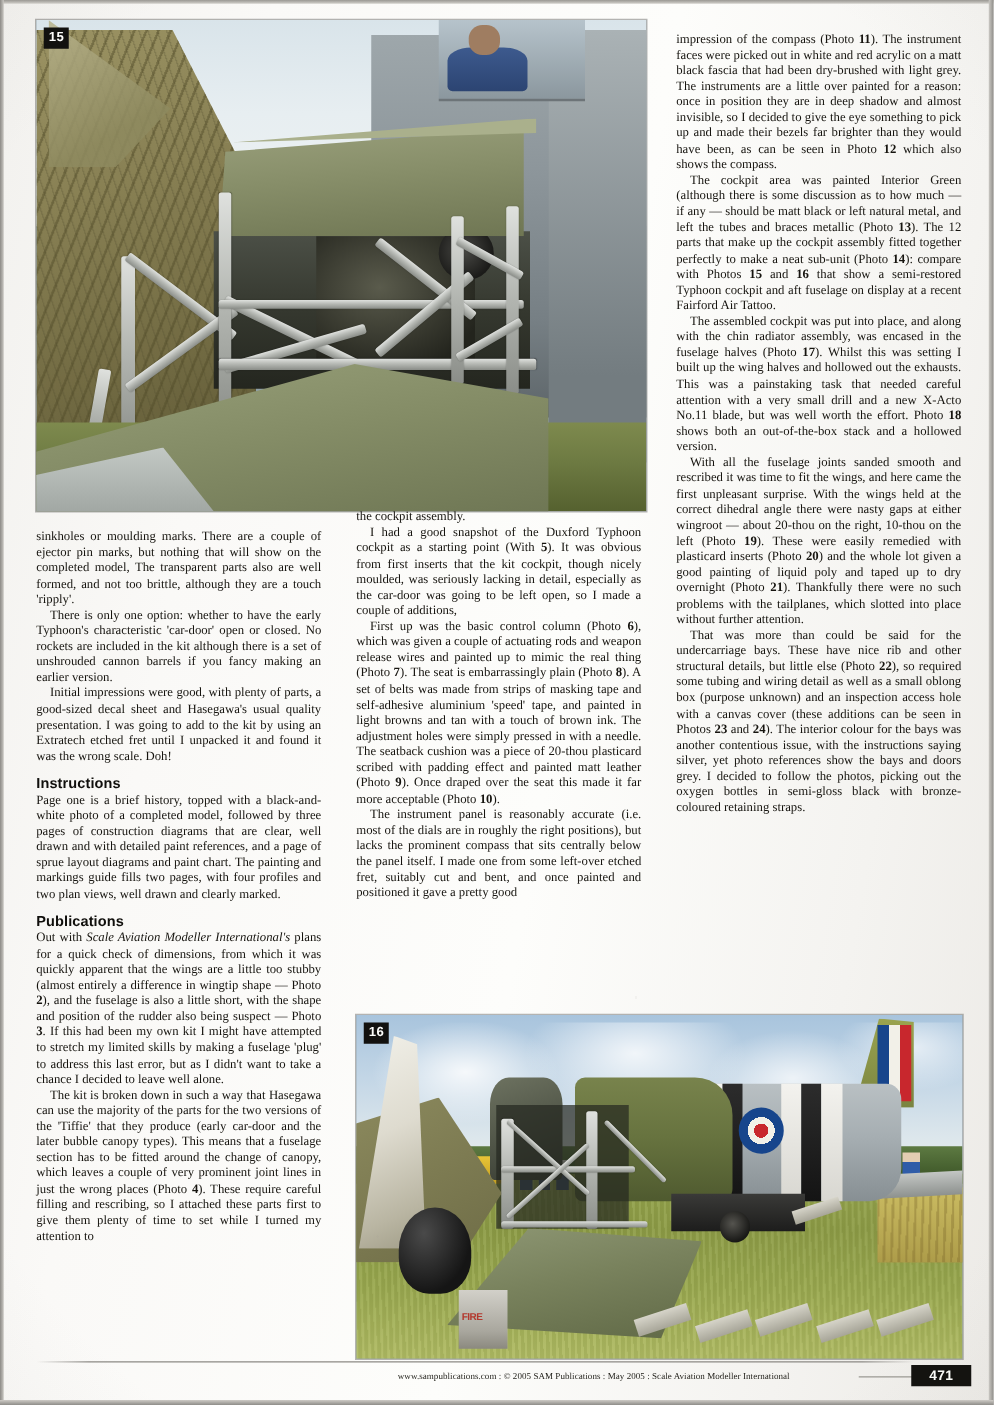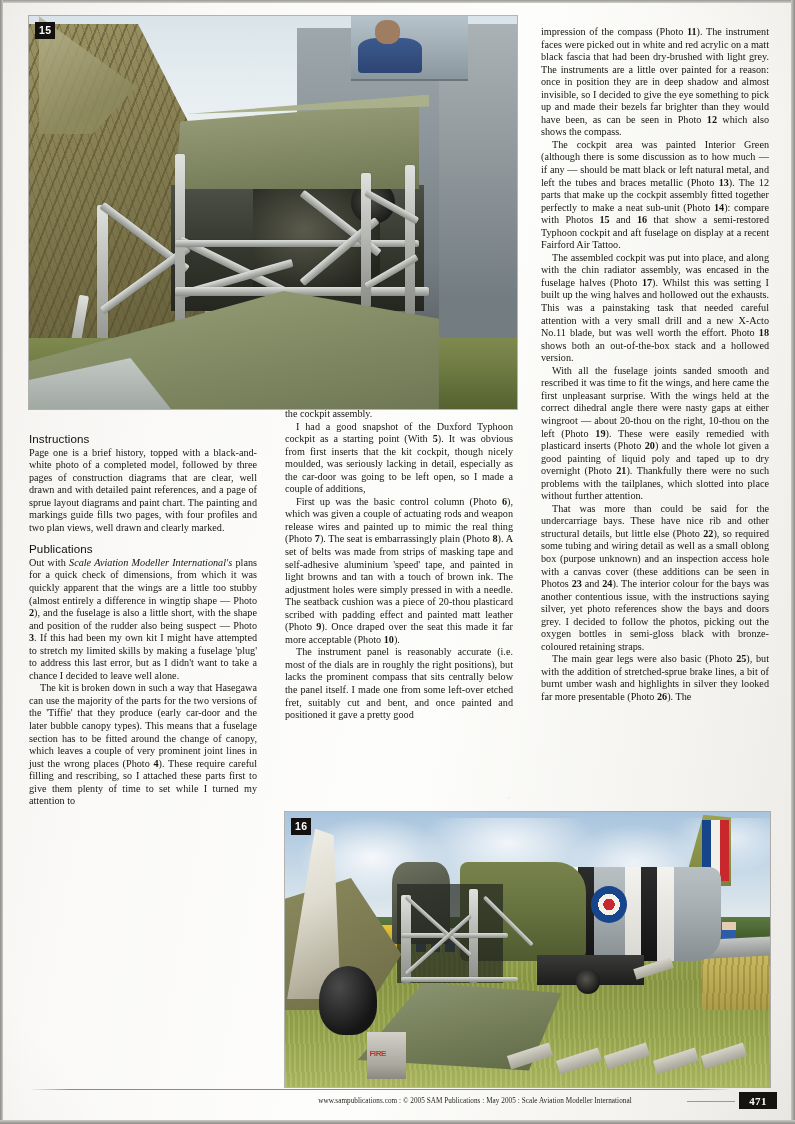--- a/index.html
+++ b/index.html
@@ -46,21 +46,21 @@
     -webkit-font-smoothing: antialiased;
   }
   .col p {
     margin: 0;
     text-indent: 11px;
   }
   .col p.noindent { text-indent: 0; }
   .col h3 {
     font-family: "Liberation Sans", sans-serif;
     font-size: 11.6px;
-    font-weight: normal;
+    font-weight: bold;
     color: #100f0c;
     margin: 9px 0 1px 0;
     letter-spacing: 0.1px;
   }
   .col b { font-weight: bold; }
   .col i { font-style: italic; }
 
   #col1 { left: 29px;  top: 424px; width: 228px; }
   #col2 { left: 285px; top: 408px; width: 228px; }
   #col3 { left: 541px; top: 26px;  width: 228px; }
@@ -318,24 +318,24 @@
     position:absolute; left:260px; top:1097px; width:430px;
     text-align:center;
     font-family:Liberation Serif, serif;
     font-size:7.2px;
     color:#26251f;
     letter-spacing:0.05px;
     white-space:nowrap;
   }
   .page-num {
     position:absolute; right:18px; top:1092px;
-    width:38px; height:17px;
+    width:48px; height:17px;
     background:#141310;
     color:#fbfbf8;
-    font-family:Liberation Serif, serif;
+    font-family:Liberation Sans, sans-serif;
     font-size:11px; font-weight:bold;
     display:flex; align-items:center; justify-content:center;
     letter-spacing:0.3px;
     text-align:center;
   }
   .footer-tick {
     position:absolute; right:60px; top:1101px; width:48px; height:1px;
     background:#9b9993;
   }
   
@@ -450,20 +450,23 @@
     <div class="p16-debris" style="left:86%;top:86%;width:9%;height:5%;"></div>
     <div class="p16-debris" style="left:72%;top:55%;width:8%;height:4%;"></div>
 
     <div class="p16-bucket"></div>
     <div class="p16-bucket-txt">FIRE</div>
 
     <div class="photo-num">16</div>
   </div>
 
   <div class="col" id="col1">
+    <p class="noindent">sinkholes or moulding marks. There are a couple of ejector pin marks, but nothing that will show on the completed model, The transparent parts also are well formed, and not too brittle, although they are a touch 'ripply'.</p>
+    <p>There is only one option: whether to have the early Typhoon's characteristic 'car-door' open or closed. No rockets are included in the kit although there is a set of unshrouded cannon barrels if you fancy making an earlier version.</p>
+    <p>Initial impressions were good, with plenty of parts, a good-sized decal sheet and Hasegawa's usual quality presentation. I was going to add to the kit by using an Extratech etched fret until I unpacked it and found it was the wrong scale. Doh!</p>
 
     <h3>Instructions</h3>
     <p class="noindent">Page one is a brief history, topped with a black-and-white photo of a completed model, followed by three pages of construction diagrams that are clear, well drawn and with detailed paint references, and a page of sprue layout diagrams and paint chart. The painting and markings guide fills two pages, with four profiles and two plan views, well drawn and clearly marked.</p>
 
     <h3>Publications</h3>
     <p class="noindent"><span>Out with </span><i>Scale Aviation Modeller International's</i><span> plans for a quick check of dimensions, from which it was quickly apparent that the wings are a little too stubby (almost entirely a difference in wingtip shape — Photo </span><b>2</b><span>), and the fuselage is also a little short, with the shape and position of the rudder also being suspect — Photo </span><b>3</b><span>. If this had been my own kit I might have attempted to stretch my limited skills by making a fuselage 'plug' to address this last error, but as I didn't want to take a chance I decided to leave well alone.</span></p>
     <p><span>The kit is broken down in such a way that Hasegawa can use the majority of the parts for the two versions of the 'Tiffie' that they produce (early car-door and the later bubble canopy types). This means that a fuselage section has to be fitted around the change of canopy, which leaves a couple of very prominent joint lines in just the wrong places (Photo </span><b>4</b><span>). These require careful filling and rescribing, so I attached these parts first to give them plenty of time to set while I turned my attention to</span></p>
   </div>
 
   <div class="col" id="col2">
@@ -472,21 +475,20 @@
     <p><span>First up was the basic control column (Photo </span><b>6</b><span>), which was given a couple of actuating rods and weapon release wires and painted up to mimic the real thing (Photo </span><b>7</b><span>). The seat is embarrassingly plain (Photo </span><b>8</b><span>). A set of belts was made from strips of masking tape and self-adhesive aluminium 'speed' tape, and painted in light browns and tan with a touch of brown ink. The adjustment holes were simply pressed in with a needle. The seatback cushion was a piece of 20-thou plasticard scribed with padding effect and painted matt leather (Photo </span><b>9</b><span>). Once draped over the seat this made it far more acceptable (Photo </span><b>10</b><span>).</span></p>
     <p>The instrument panel is reasonably accurate (i.e. most of the dials are in roughly the right positions), but lacks the prominent compass that sits centrally below the panel itself. I made one from some left-over etched fret, suitably cut and bent, and once painted and positioned it gave a pretty good</p>
   </div>
 
   <div class="col" id="col3">
     <p class="noindent"><span>impression of the compass (Photo </span><b>11</b><span>). The instrument faces were picked out in white and red acrylic on a matt black fascia that had been dry-brushed with light grey. The instruments are a little over painted for a reason: once in position they are in deep shadow and almost invisible, so I decided to give the eye something to pick up and made their bezels far brighter than they would have been, as can be seen in Photo </span><b>12</b><span> which also shows the compass.</span></p>
     <p><span>The cockpit area was painted Interior Green (although there is some discussion as to how much — if any — should be matt black or left natural metal, and left the tubes and braces metallic (Photo </span><b>13</b><span>). The 12 parts that make up the cockpit assembly fitted together perfectly to make a neat sub-unit (Photo </span><b>14</b><span>): compare with Photos </span><b>15</b><span> and </span><b>16</b><span> that show a semi-restored Typhoon cockpit and aft fuselage on display at a recent Fairford Air Tattoo.</span></p>
     <p><span>The assembled cockpit was put into place, and along with the chin radiator assembly, was encased in the fuselage halves (Photo </span><b>17</b><span>). Whilst this was setting I built up the wing halves and hollowed out the exhausts. This was a painstaking task that needed careful attention with a very small drill and a new X-Acto No.11 blade, but was well worth the effort. Photo </span><b>18</b><span> shows both an out-of-the-box stack and a hollowed version.</span></p>
     <p><span>With all the fuselage joints sanded smooth and rescribed it was time to fit the wings, and here came the first unpleasant surprise. With the wings held at the correct dihedral angle there were nasty gaps at either wingroot — about 20-thou on the right, 10-thou on the left (Photo </span><b>19</b><span>). These were easily remedied with plasticard inserts (Photo </span><b>20</b><span>) and the whole lot given a good painting of liquid poly and taped up to dry overnight (Photo </span><b>21</b><span>). Thankfully there were no such problems with the tailplanes, which slotted into place without further attention.</span></p>
     <p><span>That was more than could be said for the undercarriage bays. These have nice rib and other structural details, but little else (Photo </span><b>22</b><span>), so required some tubing and wiring detail as well as a small oblong box (purpose unknown) and an inspection access hole with a canvas cover (these additions can be seen in Photos </span><b>23</b><span> and </span><b>24</b><span>). The interior colour for the bays was another contentious issue, with the instructions saying silver, yet photo references show the bays and doors grey. I decided to follow the photos, picking out the oxygen bottles in semi-gloss black with bronze-coloured retaining straps.</span></p>
-    <p><span>The main gear legs were also basic (Photo </span><b>25</b><span>), but with the addition of stretched-sprue brake lines, a bit of burnt umber wash and highlights in silver they looked far more presentable (Photo </span><b>26</b><span>). The</span></p>
   </div>
 
   <div class="footer-rule"></div>
   <div class="footer-text">www.sampublications.com  :  © 2005 SAM Publications  :  May 2005  :  Scale Aviation Modeller International</div>
   <div class="footer-tick"></div>
   <div class="page-num">471</div>
 
   <div class="speckle"></div>
 </div>
 

